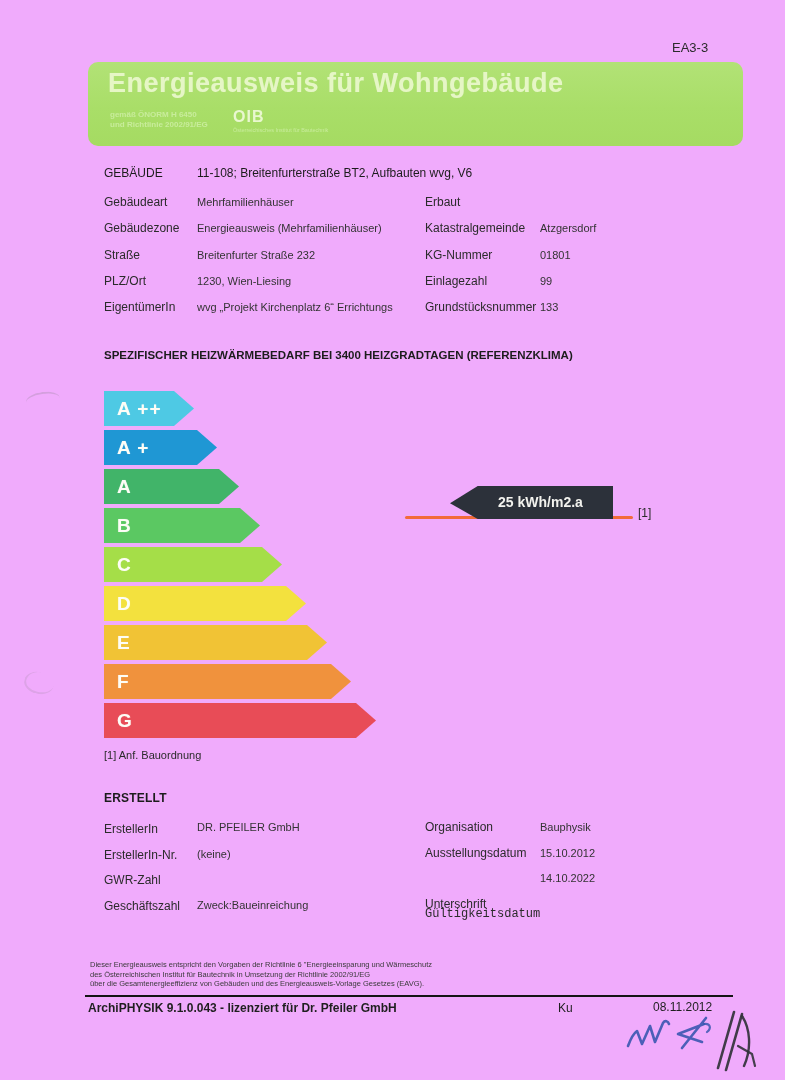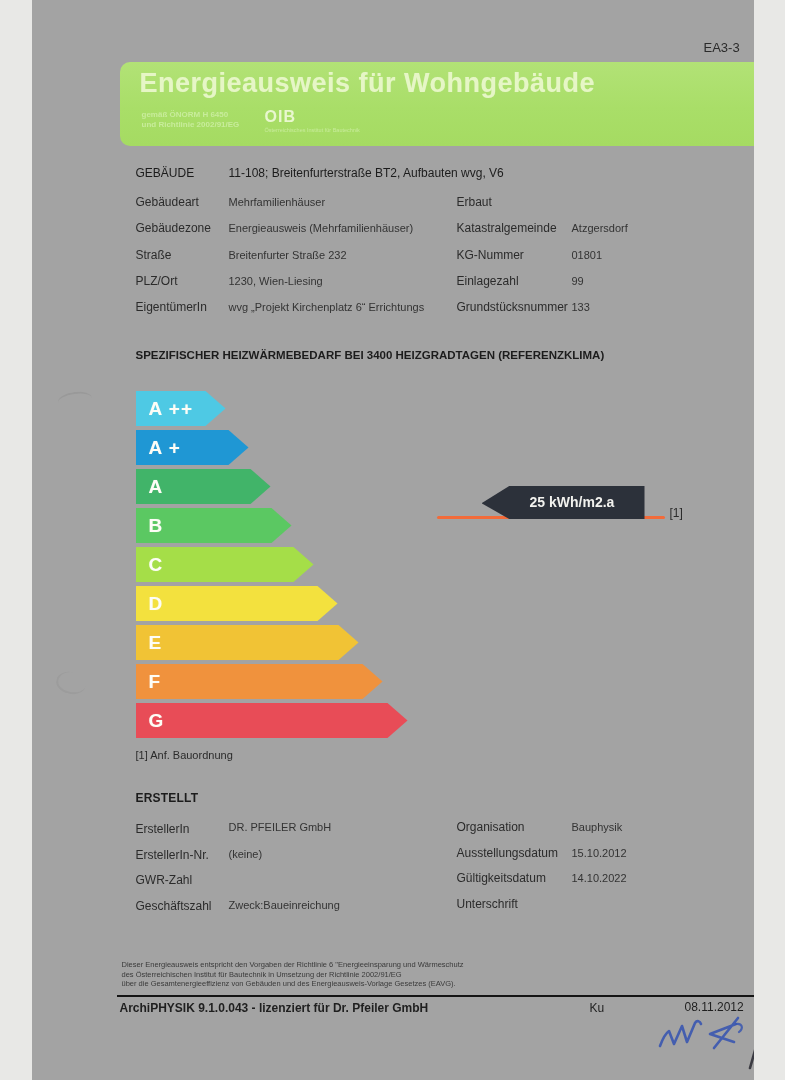--- a/index.html
+++ b/index.html
@@ -1,18 +1,18 @@
 <!DOCTYPE html>
 <html><head>
 <meta charset="utf-8">
 <style>
   html,body{margin:0;padding:0;background:#e8e8e6;}
   .page{
-    position:relative;width:722px;height:1080px;margin:0 auto;
-    background:#a3a3a3;overflow:hidden;
+    position:relative;width:785px;height:1080px;margin:0 auto;
+    background:#f0abfc;overflow:hidden;
     font-family:"Liberation Sans", sans-serif;color:#222;
   }
   .abs{position:absolute;}
   
   .banner{
     left:88px;top:62px;width:627px;height:84px;border-radius:10px;
     background:linear-gradient(180deg,#b2e276 0%,#a9de68 55%,#a5db62 100%);
     padding-left:28px;
   }
   .banner-title{
@@ -150,21 +150,21 @@
   <div class="abs lbl" style="left:425px;top:820px;">Organisation</div>
   <div class="abs val" style="left:540px;top:821px;">Bauphysik</div>
 
   <div class="abs lbl" style="left:104px;top:848px;text-align:right;">ErstellerIn-Nr.</div>
   <div class="abs val" style="left:197px;top:848px;">(keine)</div>
   <div class="abs lbl" style="left:425px;top:846px;">Ausstellungsdatum</div>
   <div class="abs val" style="left:540px;top:847px;">15.10.2012</div>
 
   <div class="abs lbl" style="left:104px;top:873px;">GWR-Zahl</div>
   <div class="abs val" style="left:197px;top:873px;"></div>
-  <div class="abs lbl" style="left:425px;top:871px;">Gültigkeitsdatum</div>
+  <div class="abs lbl" style="left:425px;top:907px;font-family:Liberation Mono, monospace;">Gültigkeitsdatum</div>
   <div class="abs val" style="left:540px;top:872px;">14.10.2022</div>
 
   <div class="abs lbl" style="left:104px;top:899px;">Geschäftszahl</div>
   <div class="abs val" style="left:197px;top:899px;">Zweck:Baueinreichung</div>
   <div class="abs lbl" style="left:425px;top:897px;">Unterschrift</div>
   <div class="abs val" style="left:540px;top:898px;"></div>
 
   <div class="abs legal" style="left:90px;top:960px;width:430px;">
     <div>Dieser Energieausweis entspricht den Vorgaben der Richtlinie 6 "Energieeinsparung und Wärmeschutz</div>
     <div>des Österreichischen Institut für Bautechnik in Umsetzung der Richtlinie 2002/91/EG</div>

